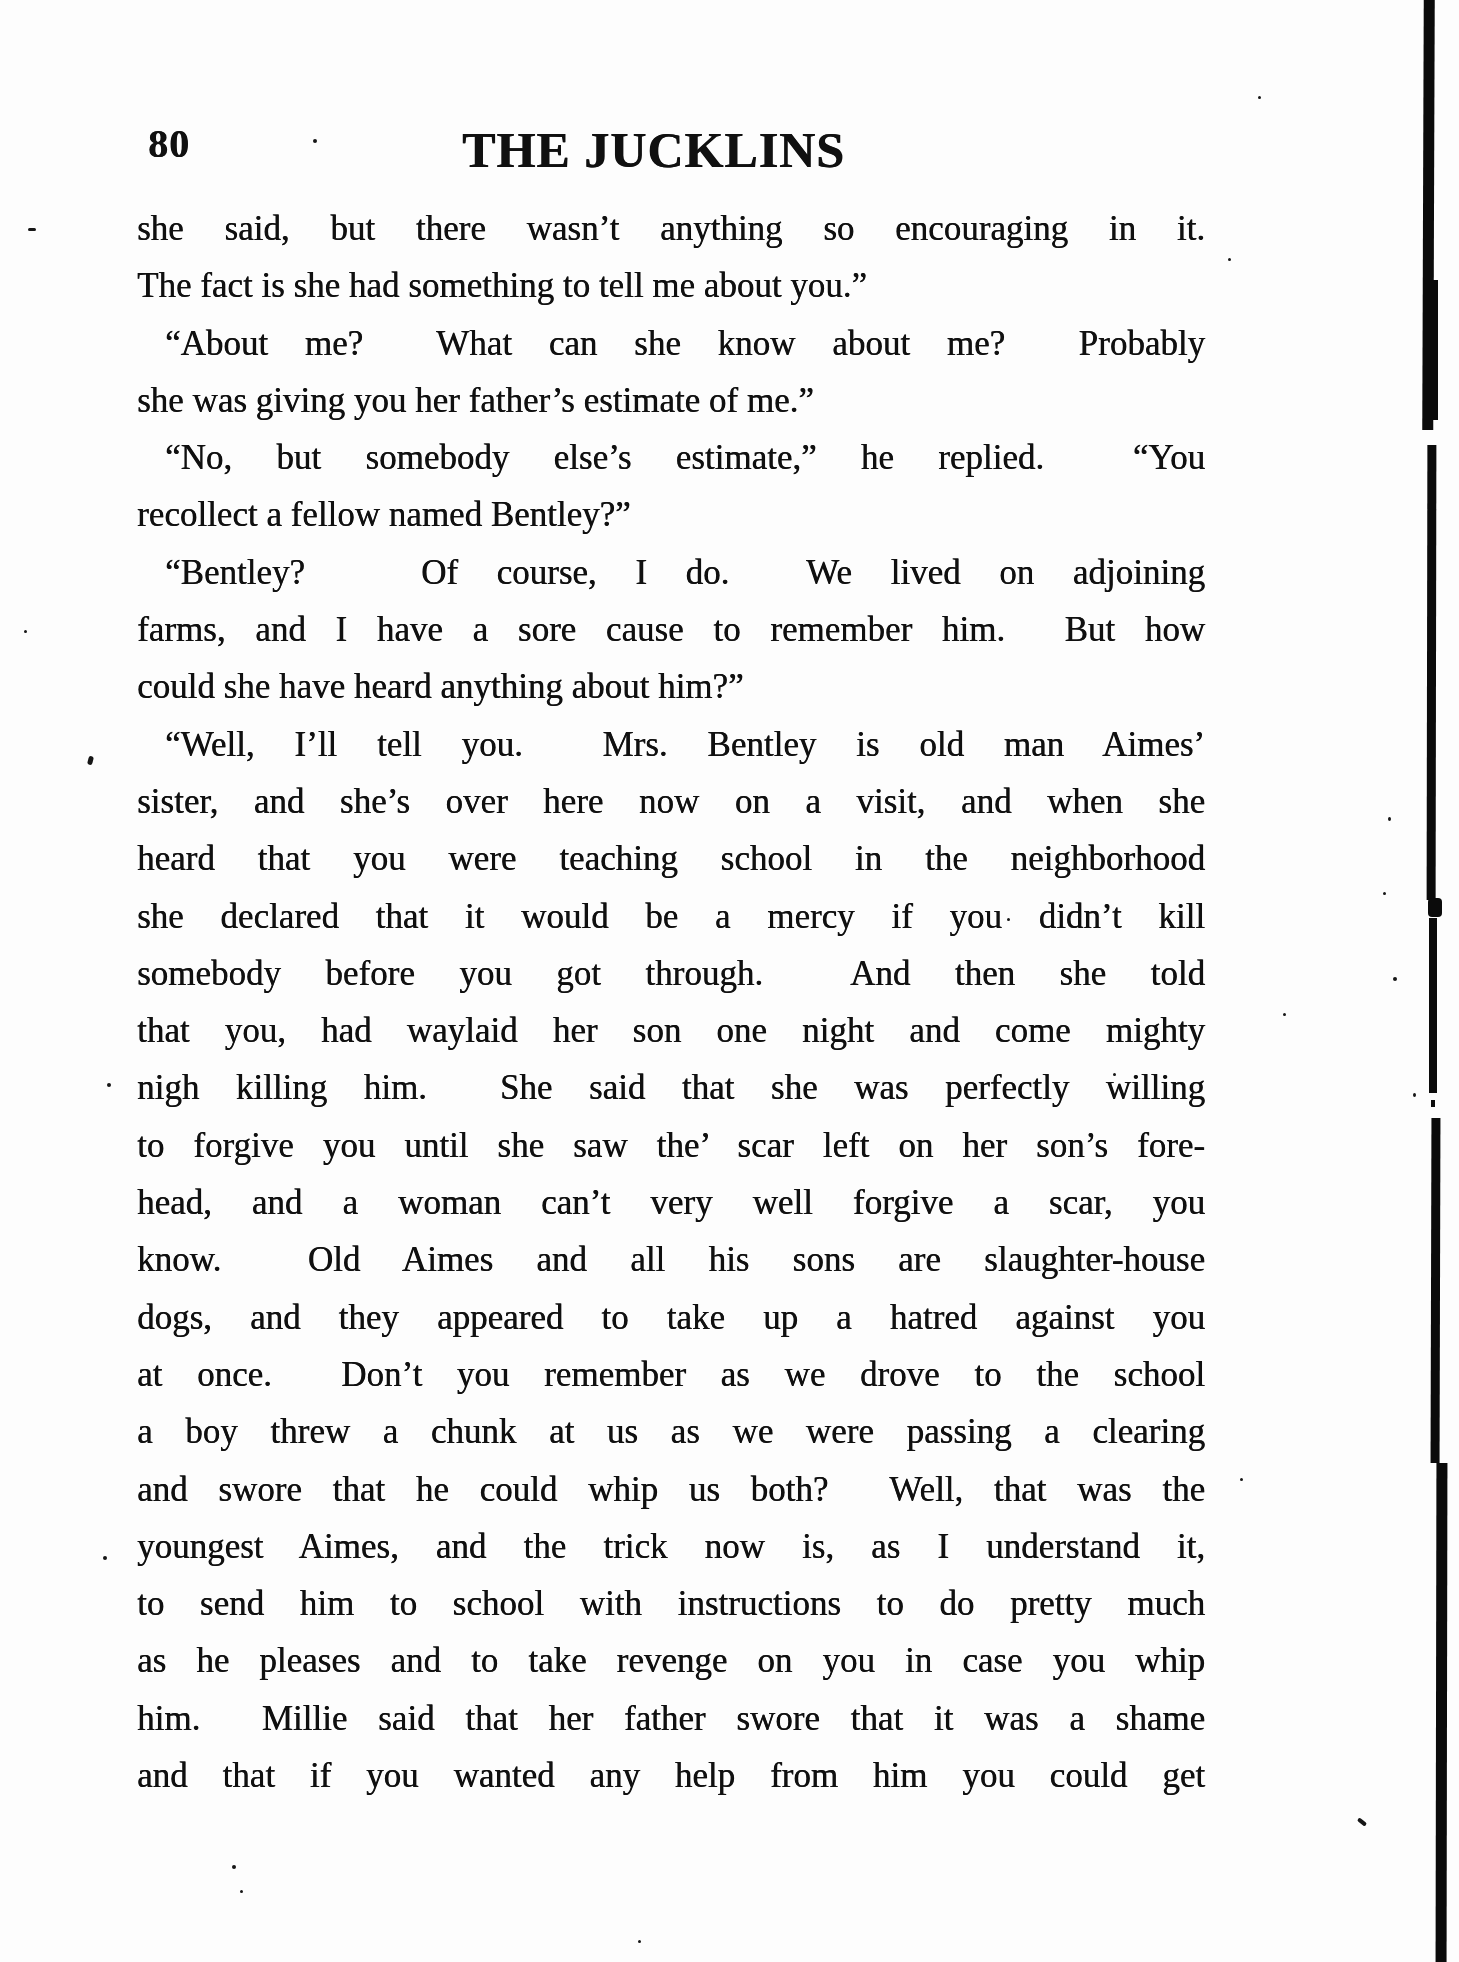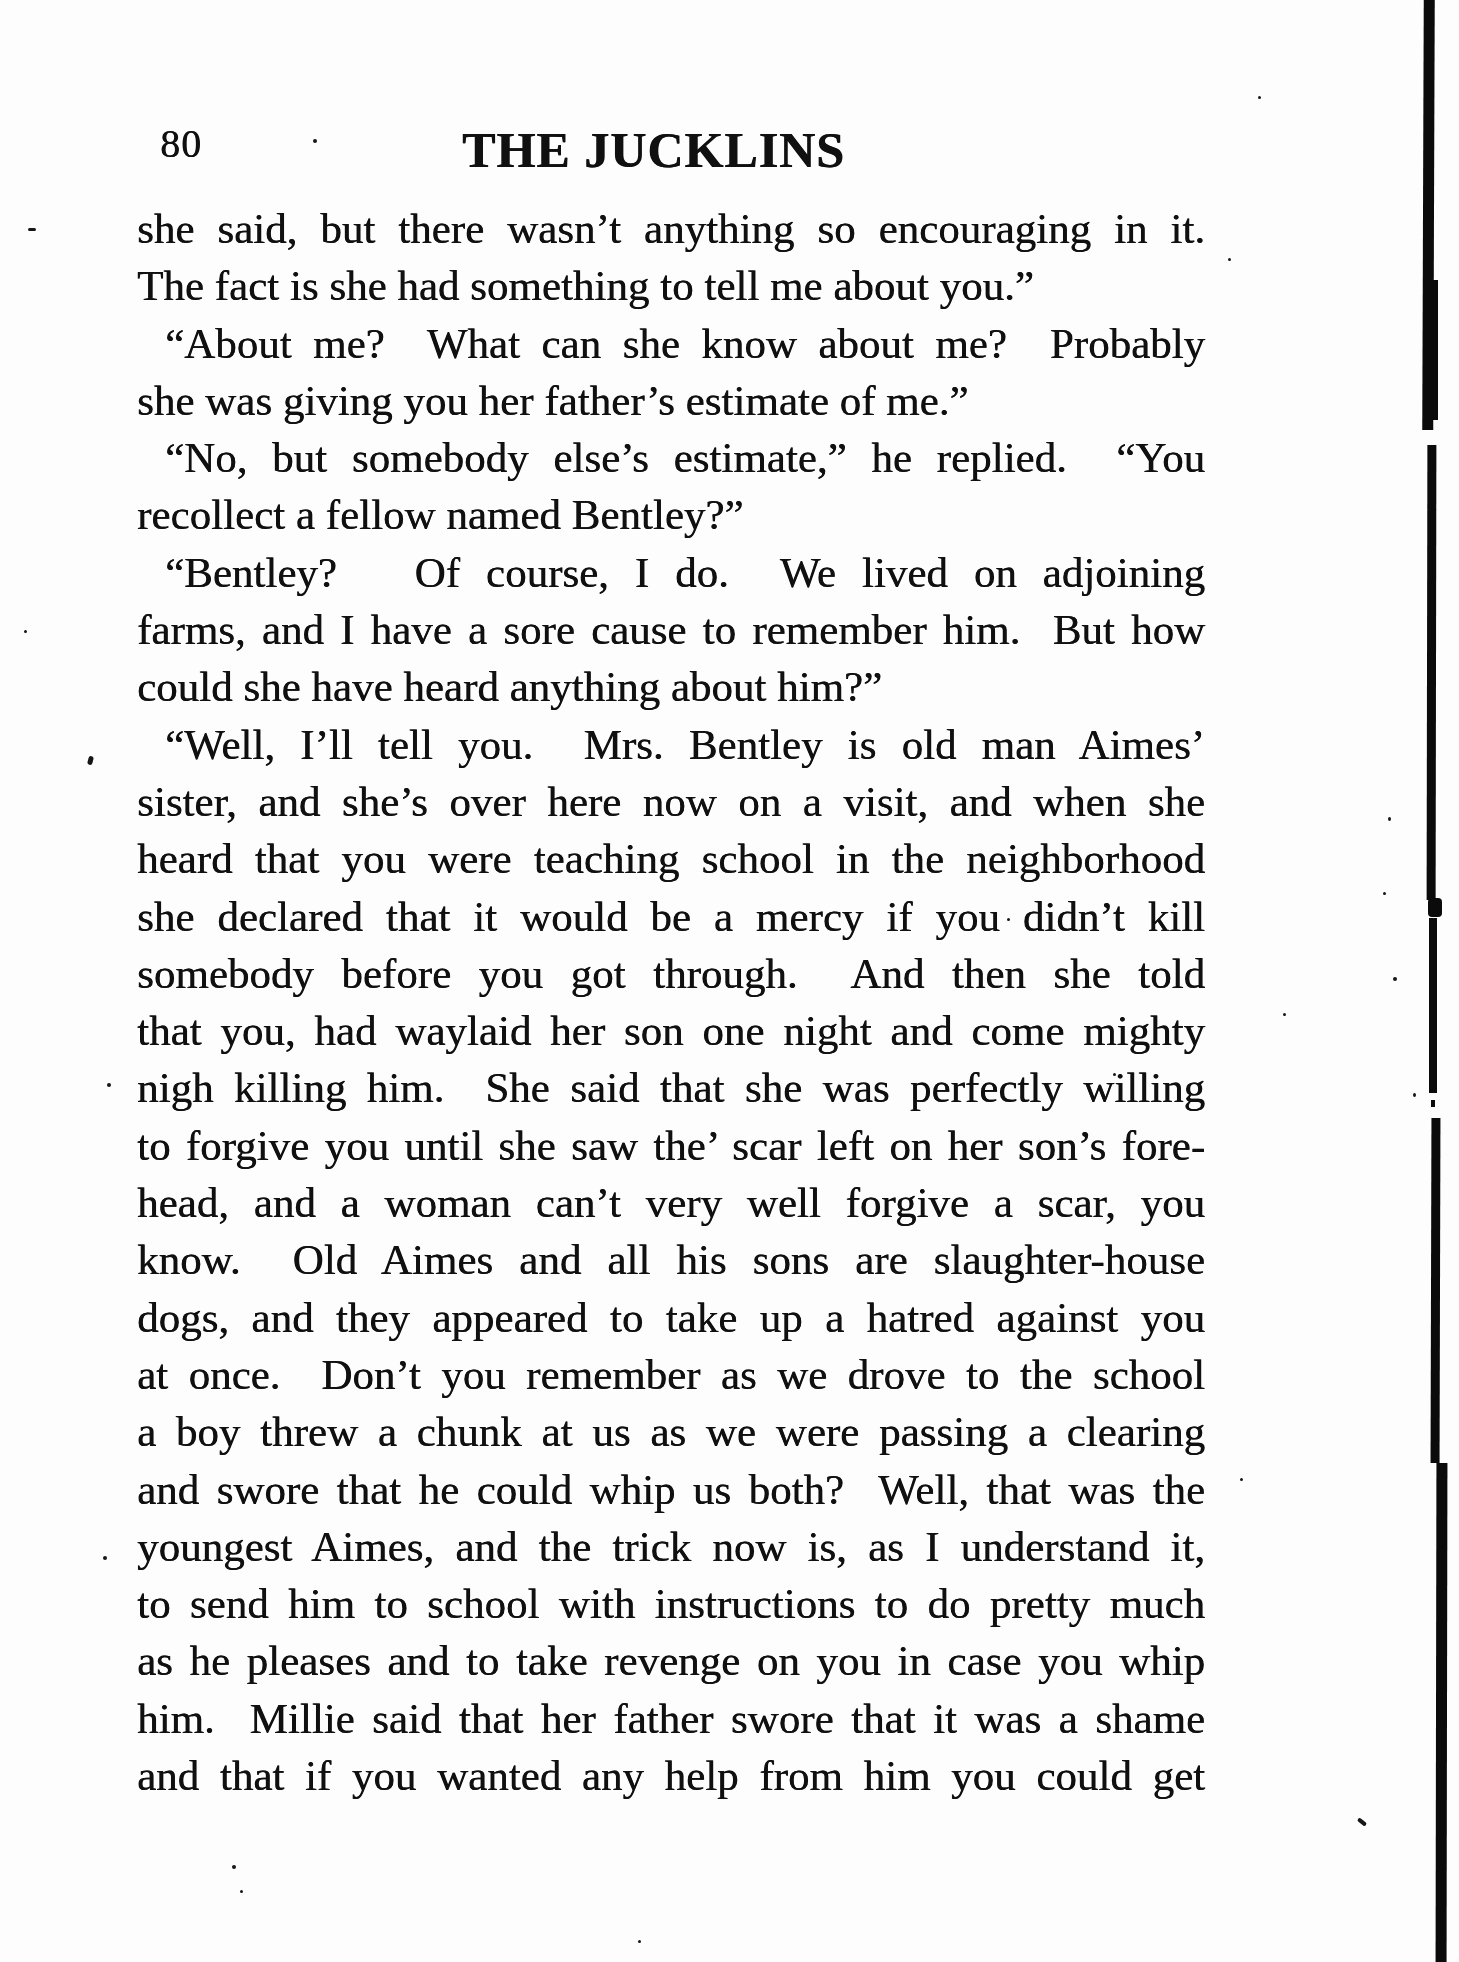--- a/index.html
+++ b/index.html
@@ -2,32 +2,32 @@
 <html style="--paper: #fdfdfd; --ink: #101010;"><head>
 <meta charset="utf-8">
 <style>
   html,body{margin:0;padding:0;}
   body{
     width:1459px;height:1962px;position:relative;overflow:hidden;
     background:var(--paper,#fdfdfd);color:var(--ink,#101010);
     font-family:"Liberation Serif","DejaVu Serif",serif;
   }
   .header-num{
-    position:absolute;left:160px;top:124px;
-    font-size:40px;font-weight:400;letter-spacing:1px;line-height:1;
+    position:absolute;left:148px;top:124px;
+    font-size:40px;font-weight:700;letter-spacing:1px;line-height:1;
     text-shadow:0.5px 0 0 currentColor;
   }
   .header-title{
     position:absolute;left:462px;top:125px;
     font-size:50px;font-weight:700;letter-spacing:1px;line-height:1;
     text-shadow:0.6px 0 0 currentColor;
   }
   .text-block{
     position:absolute;left:137px;top:200px;width:1068px;
-    font-size:43px;line-height:57.3px;
+    font-size:35px;line-height:57.3px;
     white-space:pre-wrap;
     text-shadow:0.45px 0 0 currentColor;
   }
   .line{text-align:justify;text-align-last:justify;}
   .line.end{text-align-last:left;}
   .line.indent{padding-left:28px;}
   .streak{position:absolute;background:#0b0b0b;}
   .speck{position:absolute;background:#161616;border-radius:50%;}
 </style>
 </head>

